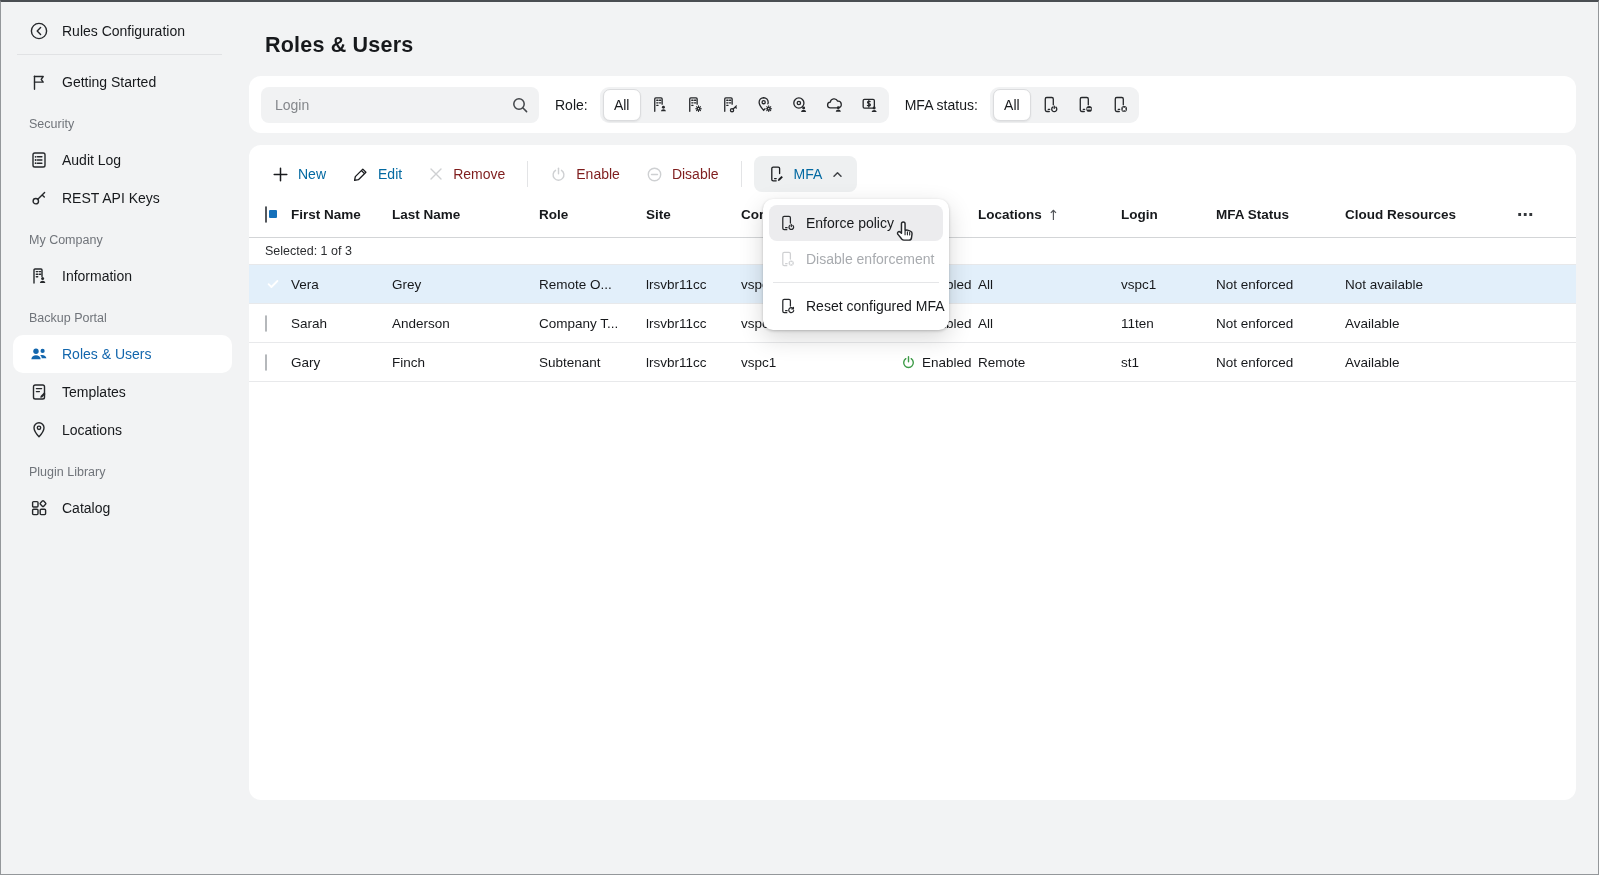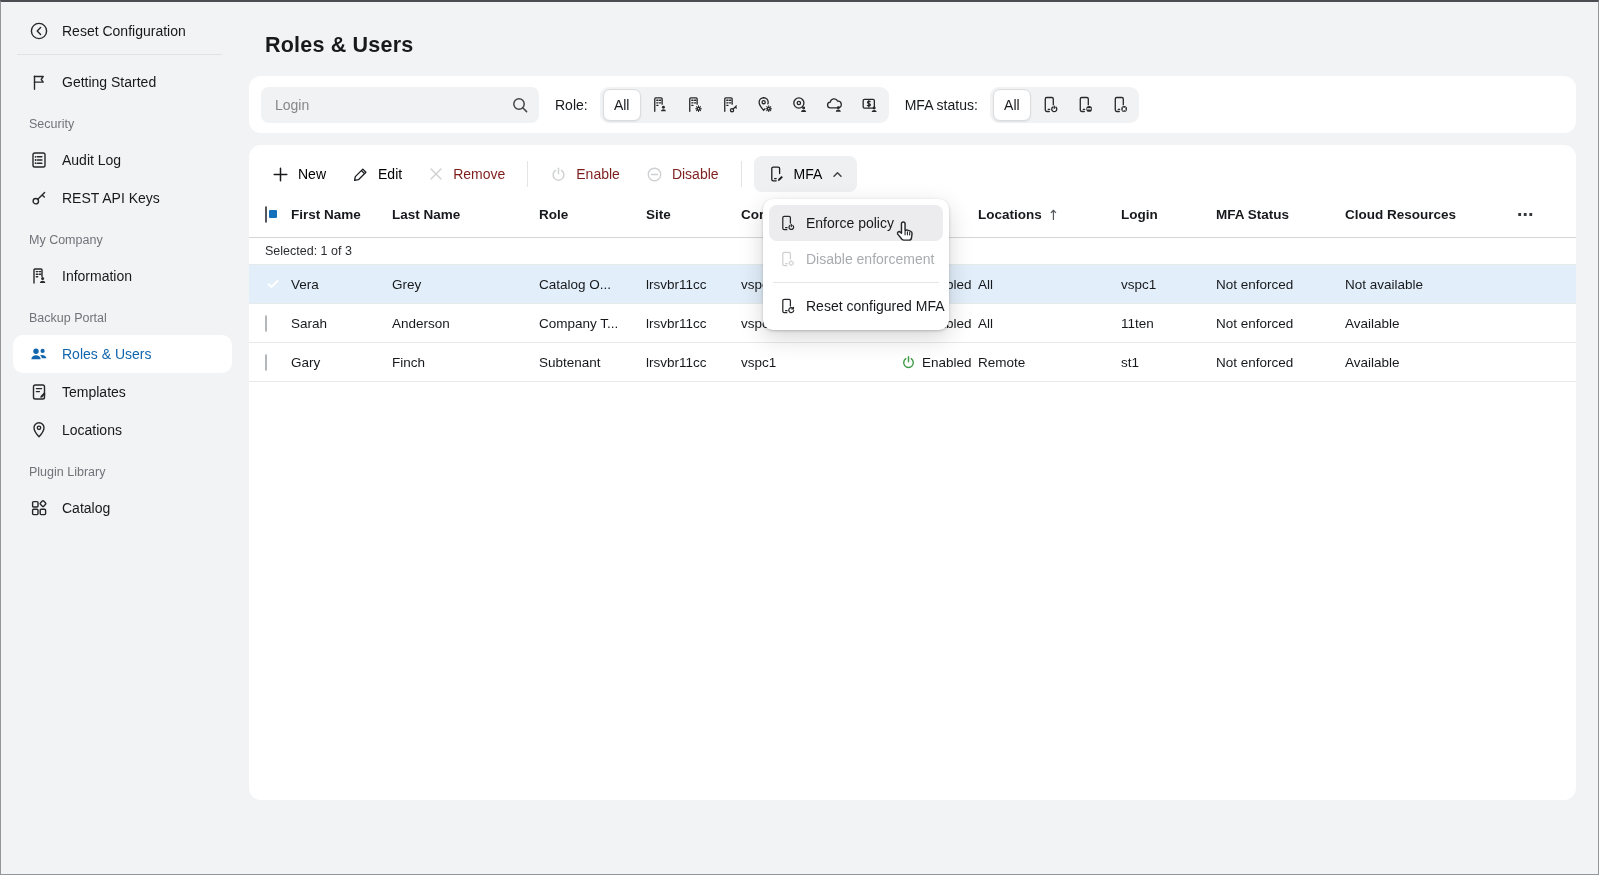--- a/index.html
+++ b/index.html
@@ -33,21 +33,21 @@
   .search-box input { width:100%; height:100%; background:#f1f2f3; border:none; outline:none; border-radius:8px; padding:0 38px 0 14px; font-size:14px; font-family:inherit; color:#17191c; }
   .search-box input::placeholder { color:#84878b; }
   .search-box .sicon { position:absolute; right:10px; top:9px; }
   .flabel { font-size:14px; margin:0 12px 0 16px; white-space:nowrap; }
   .segmented { background:#f1f2f3; border-radius:9px; height:36px; display:flex; align-items:center; padding:0 2px; }
   .seg-all { min-width:38px; height:32px; background:#fff; border:1px solid #dbdcde; border-radius:7px; display:flex; align-items:center; justify-content:center; font-size:14px; margin:0 1px; box-shadow:0 1px 2px rgba(0,0,0,.07); cursor:pointer; }
   .seg-icon { width:35px; height:32px; display:flex; align-items:center; justify-content:center; cursor:pointer; }
 
   .table-card { position:relative; margin:12px 22px 0 11px; height:655px; background:#fff; border-radius:12px; }
   .toolbar { display:flex; align-items:center; padding:11px 10px 0 10px; height:47px; }
-  .tbtn { display:flex; align-items:center; gap:9px; height:36px; padding:0 13px; border-radius:8px; font-size:14px; color:#000000; cursor:pointer; background:transparent; border:none; font-family:inherit; }
+  .tbtn { display:flex; align-items:center; gap:9px; height:36px; padding:0 13px; border-radius:8px; font-size:14px; color:#0369a1; cursor:pointer; background:transparent; border:none; font-family:inherit; }
   .tbtn.disabled { color:#7f1d1d; cursor:default; }
   .tbtn.disabled svg { opacity:.55; }
   .tb-divider { width:1px; height:26px; background:#e3e4e6; margin:0 9px; }
   .tbtn.mfa-btn { background:#eef0f1; margin-left:3px; }
 
   .grid { display:grid; grid-template-columns:26px 101px 147px 107px 95px 160px 77px 143px 95px 129px 161px minmax(0,1fr); align-items:center; padding:0 16px; }
   .thead { height:46px; font-size:13.5px; font-weight:700; border-bottom:1px solid #d3d5d7; }
   .thead .hcell { display:flex; align-items:center; gap:6px; cursor:pointer; white-space:nowrap; }
   .sort-arrow { font-size:14px; color:#54575b; font-weight:400; font-family:"DejaVu Sans",sans-serif; }
   .more-col { justify-self:end; padding-right:26px; font-size:16px; letter-spacing:1px; color:#33363a; cursor:pointer; font-family:"DejaVu Sans",sans-serif; }
@@ -78,21 +78,21 @@
 <div class="window">
 
   <nav class="sidebar">
     <div class="side-item exit-item">
       <span>
         <svg width="20" height="20" viewBox="0 0 20 20" fill="none" stroke="#26282b" stroke-width="1.4" stroke-linecap="round" stroke-linejoin="round">
             <circle cx="10" cy="10" r="7.6"></circle>
             <path d="M11.6 6.6 8.2 10l3.4 3.4"></path>
           </svg>
       </span>
-      <span class="lbl">Reset Configuration</span>
+      <span class="lbl">Rules Configuration</span>
     </div>
     <div class="side-divider"></div>
     <div class="side-item gs-item">
       <span>
         <svg width="20" height="20" viewBox="0 0 20 20" fill="none" stroke="#26282b" stroke-width="1.4" stroke-linecap="round" stroke-linejoin="round">
             <path d="M5.5 17.3V4.2"></path>
             <path d="M5.5 4.5h8.7l-2 2.8 2 2.8H5.5"></path>
           </svg>
       </span>
       <span class="lbl">Getting Started</span>
@@ -367,21 +367,21 @@
       </div>
 
       <div class="summary-row">Selected: 1 of 3</div>
 
       <div class="grid trow selected">
         <div><span class="cb checked"><svg width="16" height="16" viewBox="0 0 16 16" fill="none" stroke="#fff" stroke-width="1.8" stroke-linecap="round" stroke-linejoin="round">
                 <path d="M3.6 8.2l2.8 2.8 6-6"></path>
               </svg></span></div>
         <div class="cell">Vera</div>
         <div class="cell">Grey</div>
-        <div class="cell">Catalog O...</div>
+        <div class="cell">Remote O...</div>
         <div class="cell">lrsvbr11cc</div>
         <div class="cell">vspc1</div>
         <div class="cell status-cell">
           <span>
               <svg width="15" height="15" viewBox="0 0 15 15" fill="none" stroke="#3d9b47" stroke-width="1.4" stroke-linecap="round">
                 <path d="M7.5 1.8v5"></path>
                 <path d="M4.8 3.7a4.8 4.8 0 1 0 5.4 0"></path>
               </svg>
             </span>
           <span>Enabled</span>

